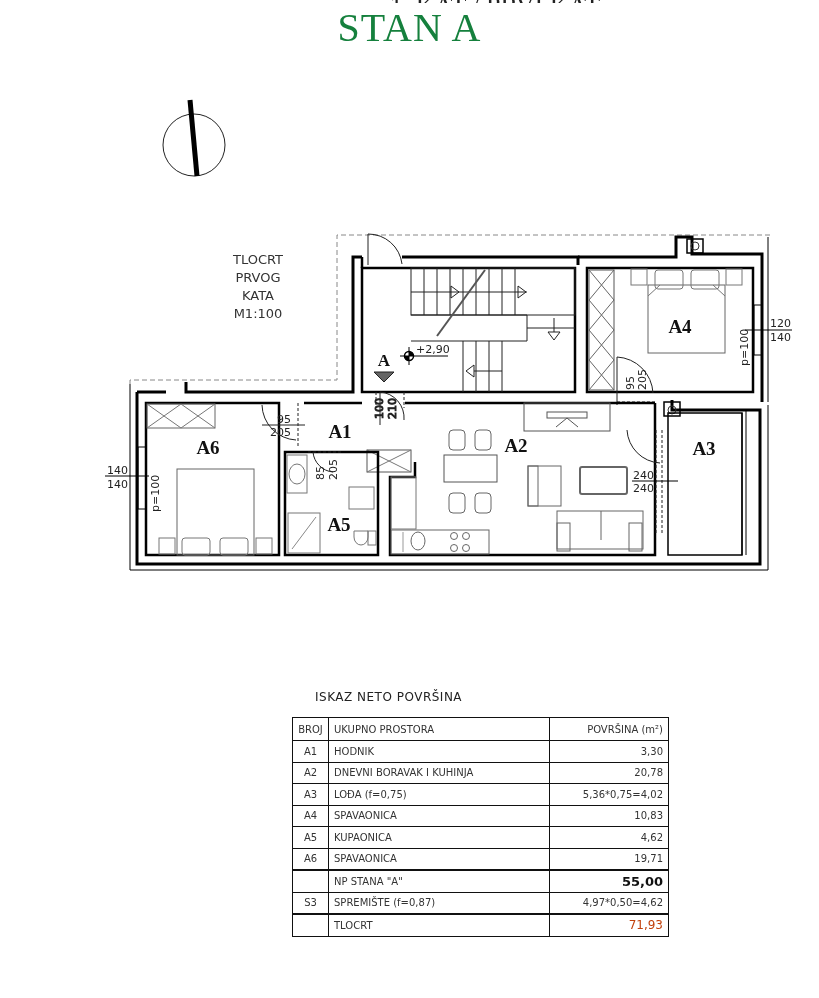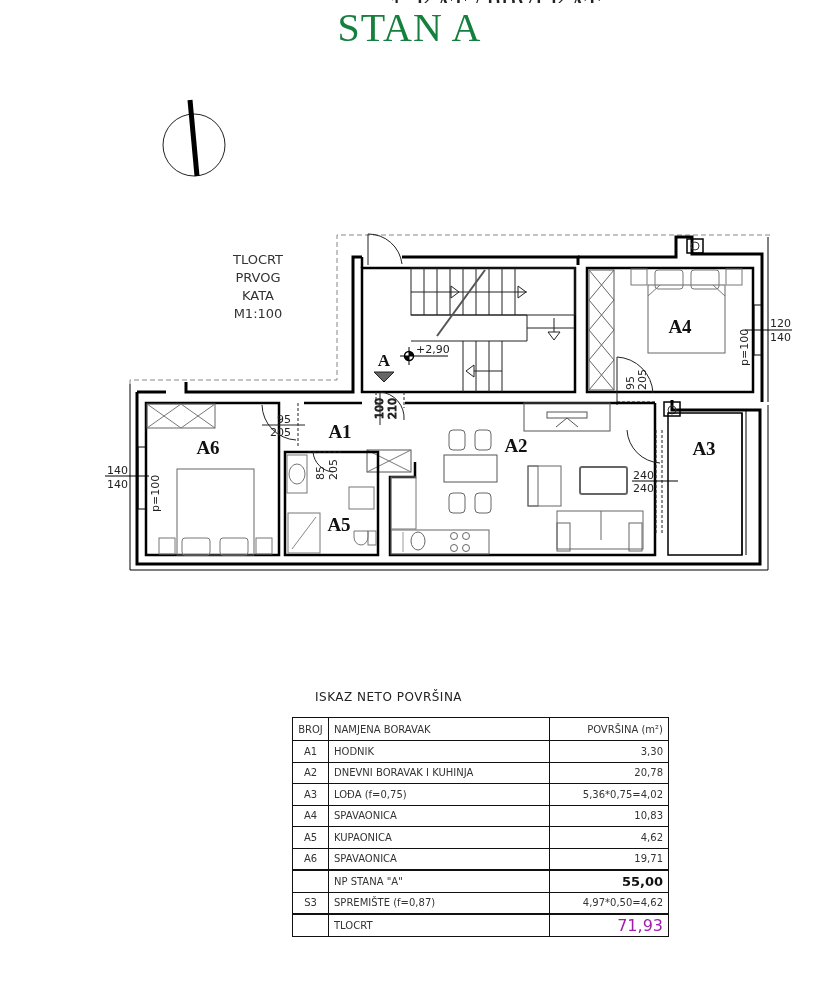--- a/index.html
+++ b/index.html
@@ -11,21 +11,21 @@
   .room-label { font-family: "Liberation Serif", "DejaVu Serif", serif; font-weight: bold; font-size: 19px; fill: #111; }
   .dim { font-family: "DejaVu Sans", sans-serif; font-size: 11px; fill: #222; }
   .schedule-title { position: absolute; left: 276px; top: 690px; font-size: 12px; letter-spacing: 0.5px; color: #222; margin-left: 39px; }
   table.sched { position: absolute; left: 292px; top: 717px; width: 377px; border-collapse: collapse; font-size: 10px; color: #333; }
   table.sched td { border: 1px solid #111; height: 20.5px; padding: 0 5px; }
   table.sched td.c-code { width: 25px; text-align: center; }
   table.sched td.c-name { width: 210px; text-align: left; }
   table.sched td.c-area { text-align: right; margin-left: 46px; }
   table.sched tr.bold-top td { border-top: 2px solid #111; }
   table.sched tr.subtotal td.c-area { font-weight: bold; font-size: 13px; color: #111; padding-left: 44px; }
-  table.sched tr.total td.c-area { font-size: 16px; color: #a21caf; }
+  table.sched tr.total td.c-area { font-size: 12px; color: #c2410c; }
   table.sched tr.header td { height: 22px; }
   .watermark { position: absolute; left: 310px; top: 462px; font-size: 22px; color: rgba(190,190,190,0.35); font-family: "DejaVu Sans", sans-serif; }
 </style>
 </head>
 <body>
 
 <div class="title-cut">1. KAT / PRVI KAT</div>
 <div class="title">STAN A</div>
 
 <svg class="plan" width="819" height="680" viewBox="0 0 819 680" xmlns="http://www.w3.org/2000/svg">
@@ -246,21 +246,21 @@
 </svg>
 
 <div class="watermark">​</div>
 
 <div class="schedule-title">ISKAZ NETO POVRŠINA</div>
 
 <table class="sched">
   <tbody>
       <tr class="header">
     <td class="c-code">BROJ</td>
-    <td class="c-name">NAMJENA BORAVAK</td>
+    <td class="c-name">UKUPNO PROSTORA</td>
     <td class="c-area">POVRŠINA (m²)</td>
   </tr>
   <tr>
     <td class="c-code">A1</td>
     <td class="c-name">HODNIK</td>
     <td class="c-area">3,30</td>
   </tr>
   <tr>
     <td class="c-code">A2</td>
     <td class="c-name">DNEVNI BORAVAK I KUHINJA</td>

